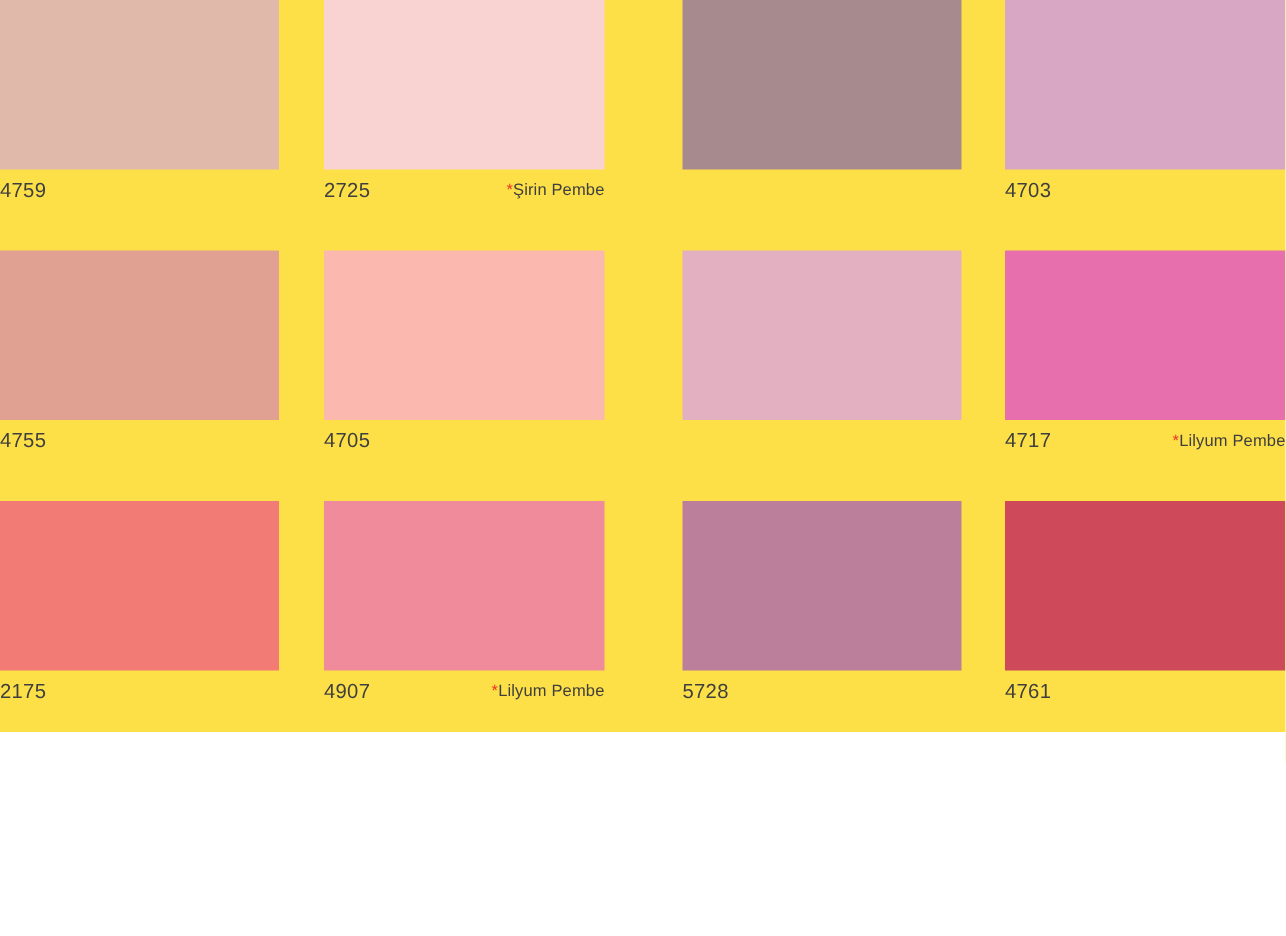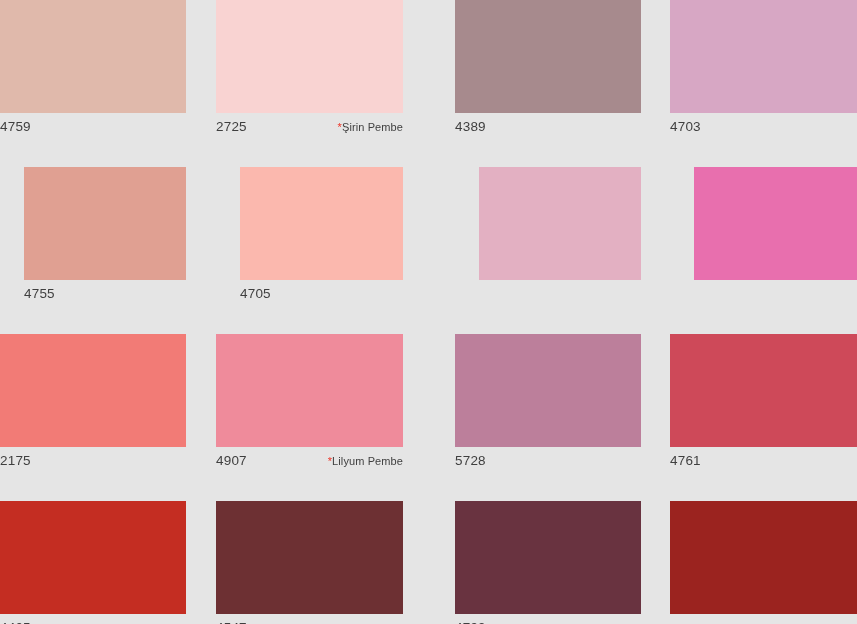--- a/index.html
+++ b/index.html
@@ -11,22 +11,22 @@
     overflow: hidden;
   }
   body {
     font-family: "Liberation Sans", sans-serif;
     -webkit-font-smoothing: antialiased;
   }
 
   #swatch-grid {
     position: relative;
     width: 857px;
-    height: 624px;
-    background: #e5e5e5;
+    height: 488px;
+    background: #fde047;
     overflow: hidden;
     text-align: right;
   }
 
   .swatch-cell {
     position: absolute;
     box-sizing: border-box;
   }
 
   .swatch-chip {
@@ -70,21 +70,21 @@
   }
 
   
   .col-1 { left: 0px;   width: 186px; }
   .col-2 { left: 216px; width: 187px; }
   .col-3 { left: 455px; width: 186px; }
   .col-4 { left: 670px; width: 187px; }
 
   
   .row-1 { top: 0px; }
-  .row-2 { top: 167px; padding-left: 24px; }
+  .row-2 { top: 167px; }
   .row-3 { top: 334px; }
   .row-4 { top: 501px; }
 </style>
 </head>
 <body style="background: rgb(255, 255, 255);">
 
 <div id="swatch-grid">
 
   <div class="swatch-cell col-1 row-1">
     <div class="swatch-chip" style="background: rgb(224, 185, 171);"></div>
@@ -97,24 +97,20 @@
   <div class="swatch-cell col-2 row-1">
     <div class="swatch-chip" style="background: rgb(249, 211, 210);"></div>
     <div class="swatch-label-row">
       <span class="swatch-code">2725</span>
       <span class="swatch-name"><span class="name-star">*</span><span>Şirin Pembe</span></span>
     </div>
   </div>
 
   <div class="swatch-cell col-3 row-1">
     <div class="swatch-chip" style="background: rgb(167, 138, 141);"></div>
-    <div class="swatch-label-row">
-      <span class="swatch-code">4389</span>
-      <span class="swatch-name"><span class="name-star"></span><span></span></span>
-    </div>
   </div>
 
   <div class="swatch-cell col-4 row-1">
     <div class="swatch-chip" style="background: rgb(215, 167, 196);"></div>
     <div class="swatch-label-row">
       <span class="swatch-code">4703</span>
       <span class="swatch-name"><span class="name-star"></span><span></span></span>
     </div>
   </div>
 
@@ -133,20 +129,24 @@
       <span class="swatch-name"><span class="name-star"></span><span></span></span>
     </div>
   </div>
 
   <div class="swatch-cell col-3 row-2">
     <div class="swatch-chip" style="background: rgb(227, 176, 194);"></div>
   </div>
 
   <div class="swatch-cell col-4 row-2">
     <div class="swatch-chip" style="background: rgb(232, 111, 174);"></div>
+    <div class="swatch-label-row">
+      <span class="swatch-code">4717</span>
+      <span class="swatch-name"><span class="name-star">*</span><span>Lilyum Pembe</span></span>
+    </div>
   </div>
 
   <div class="swatch-cell col-1 row-3">
     <div class="swatch-chip" style="background: rgb(242, 123, 118);"></div>
     <div class="swatch-label-row">
       <span class="swatch-code">2175</span>
       <span class="swatch-name"><span class="name-star"></span><span></span></span>
     </div>
   </div>
 

